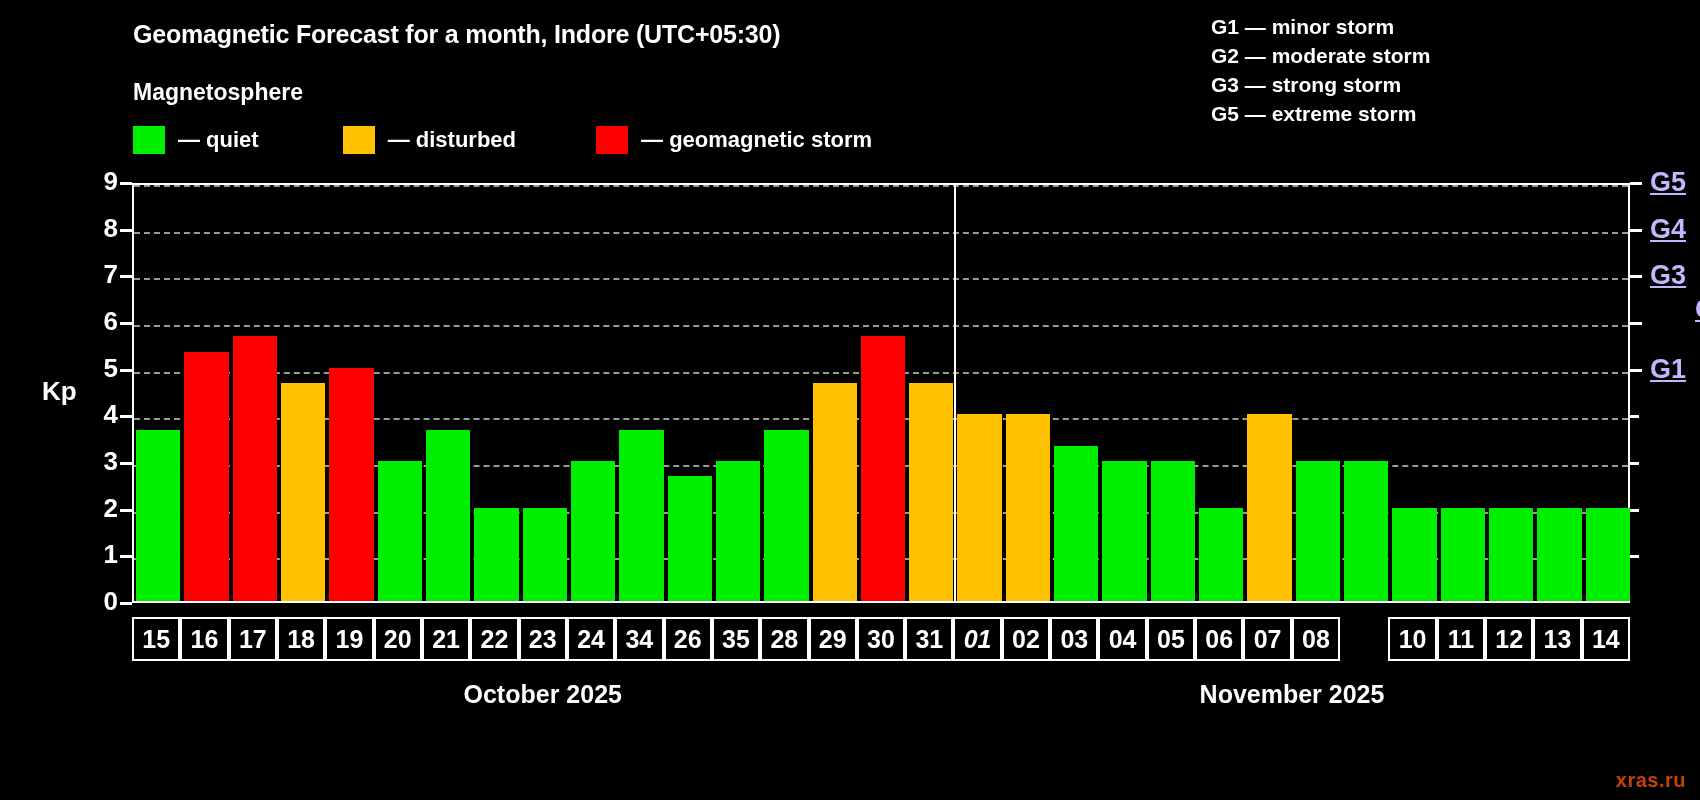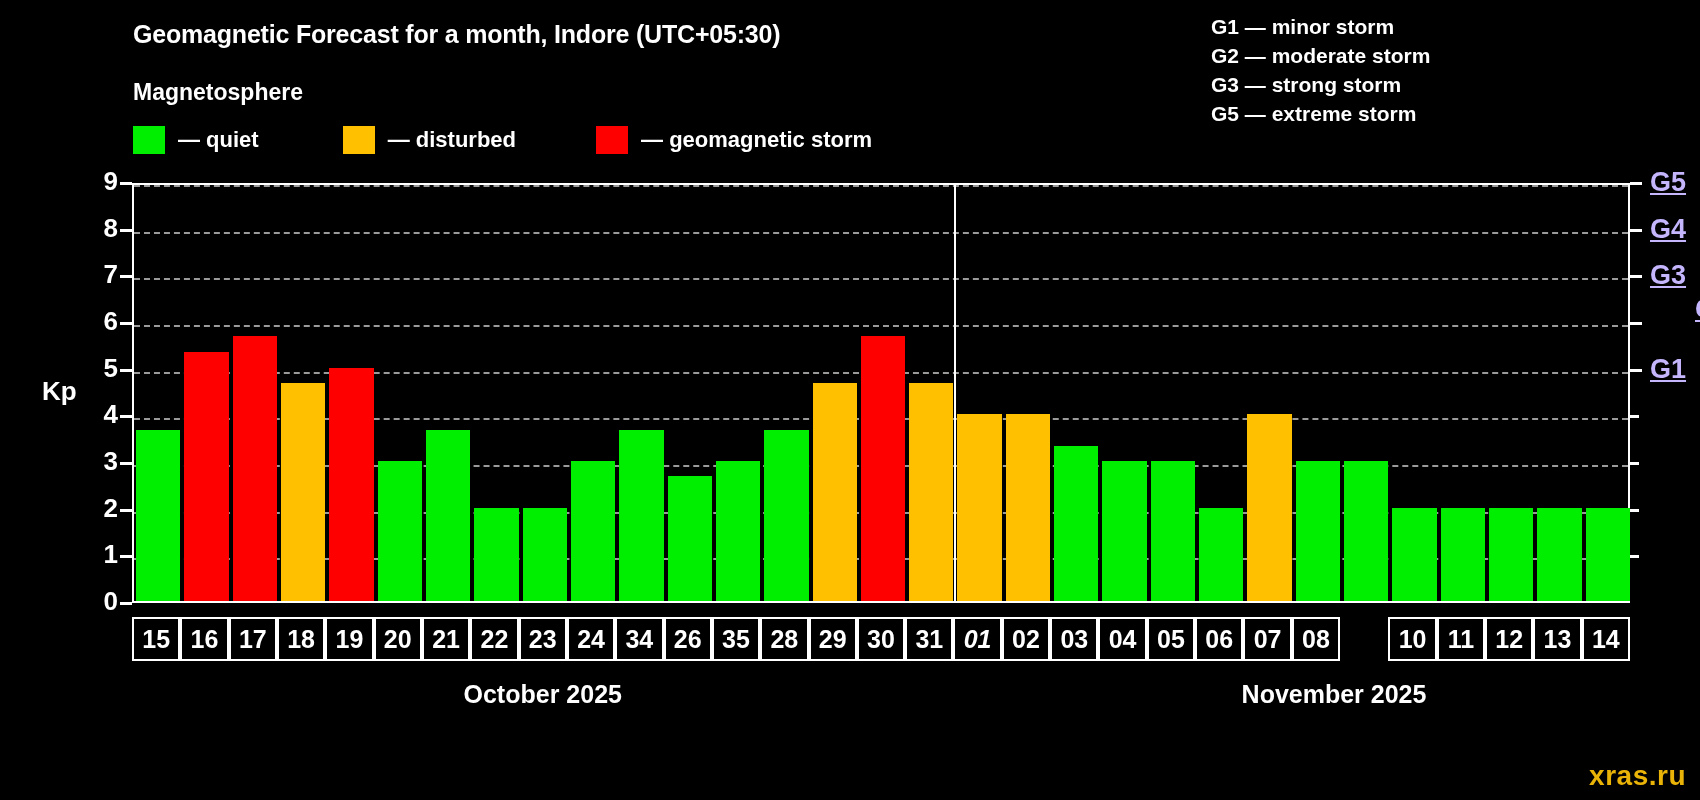--- a/index.html
+++ b/index.html
@@ -120,21 +120,21 @@
   
   .month-caption {
     position: absolute; top: 680px;
     font-size: 25px; font-weight: bold; color: #ffffff;
     white-space: nowrap;
   }
 
   
   .watermark {
     position: absolute; right: 14px; bottom: 8px;
-    font-size: 28px; font-weight: bold; color: #eab308;
+    font-size: 20px; font-weight: bold; color: #c2410c;
     letter-spacing: 0.5px;
   }
 </style>
 </head>
 <body>
 
 <div id="root">
 
   <div class="title">Geomagnetic Forecast for a month, Indore (UTC+05:30)</div>
   <div class="magneto-label">Magnetosphere</div>
@@ -283,17 +283,17 @@
       <div class="daybox" style="left: 1256px; width: 48.3226px;">09</div>
       <div class="daybox" style="left: 1256.39px; width: 48.3226px;">10</div>
       <div class="daybox" style="left: 1304.71px; width: 48.3226px;">11</div>
       <div class="daybox" style="left: 1353.03px; width: 48.3226px;">12</div>
       <div class="daybox" style="left: 1401.35px; width: 48.3226px;">13</div>
       <div class="daybox" style="left: 1449.68px; width: 48.3226px;">14</div>
     </div>
 
   <div id="monthcaps">
       <div class="month-caption" style="left: 542.742px; transform: translateX(-50%);">October 2025</div>
-      <div class="month-caption" style="left: 1334px; transform: translateX(-50%);">November 2025</div>
+      <div class="month-caption" style="left: 1292px; transform: translateX(-50%);">November 2025</div>
     </div>
 
   <div class="watermark">xras.ru</div>
 </div>
 
 </body></html>

